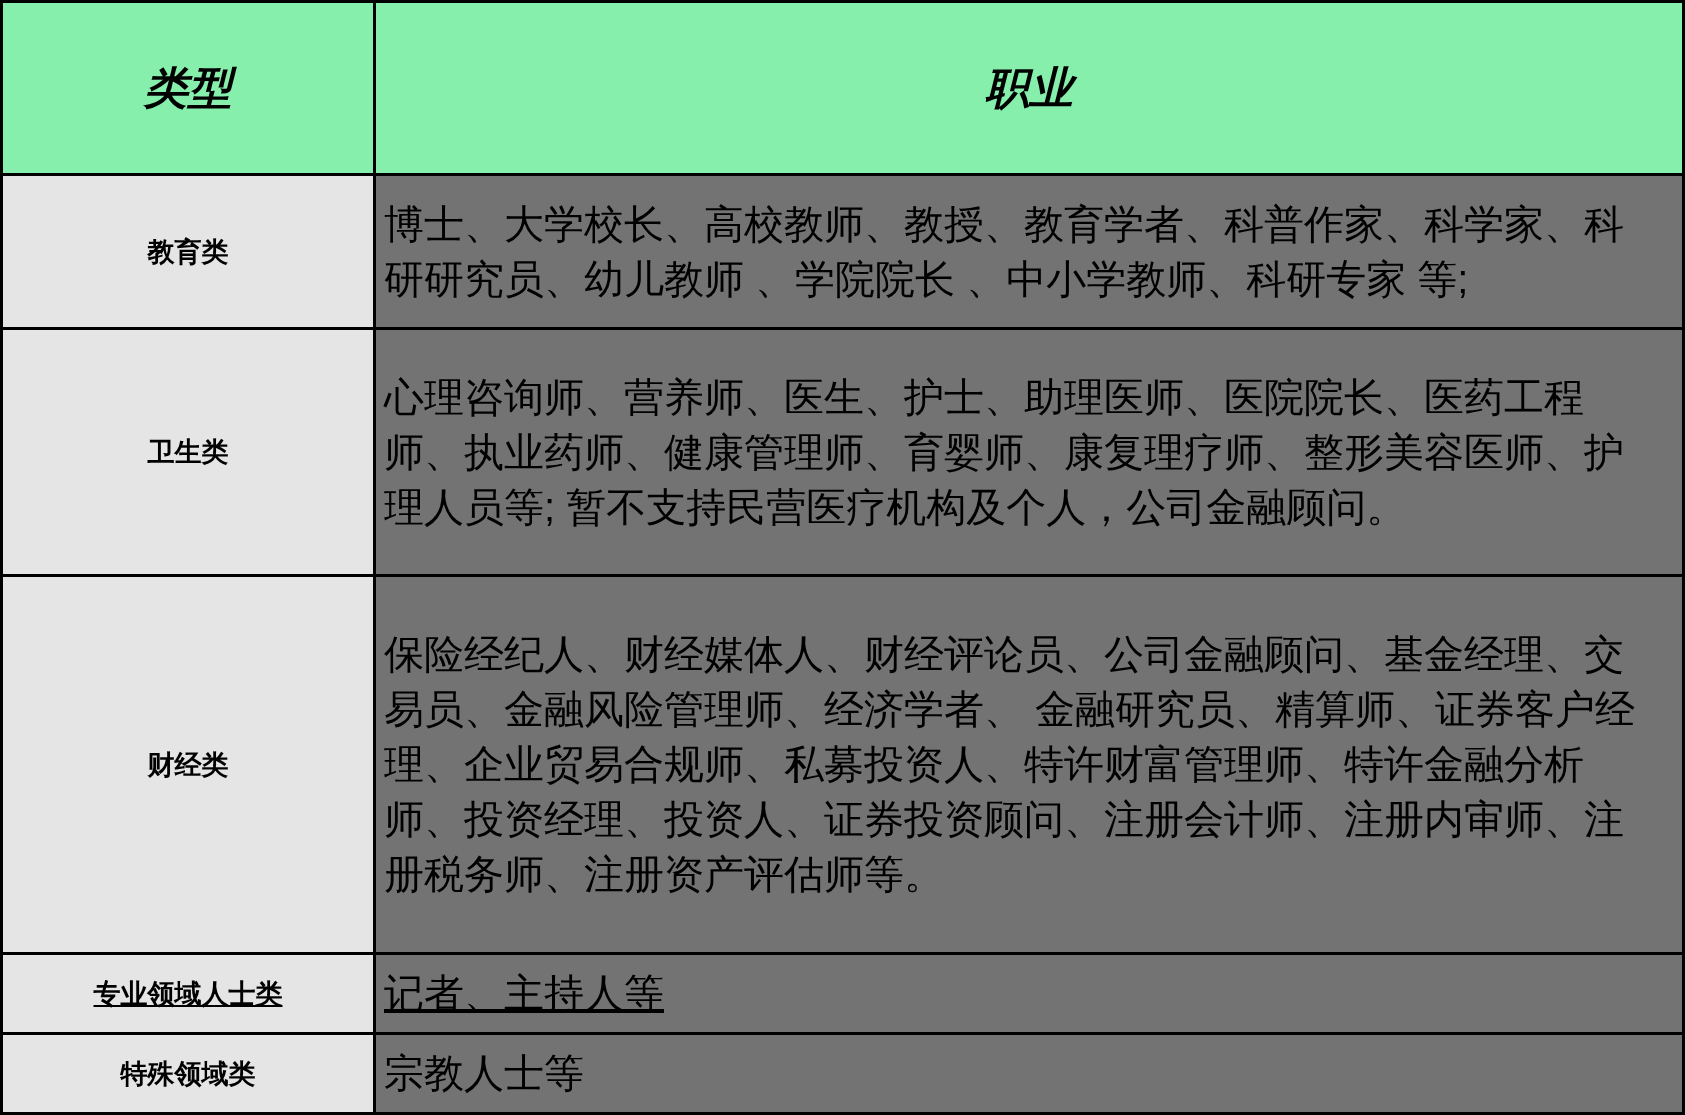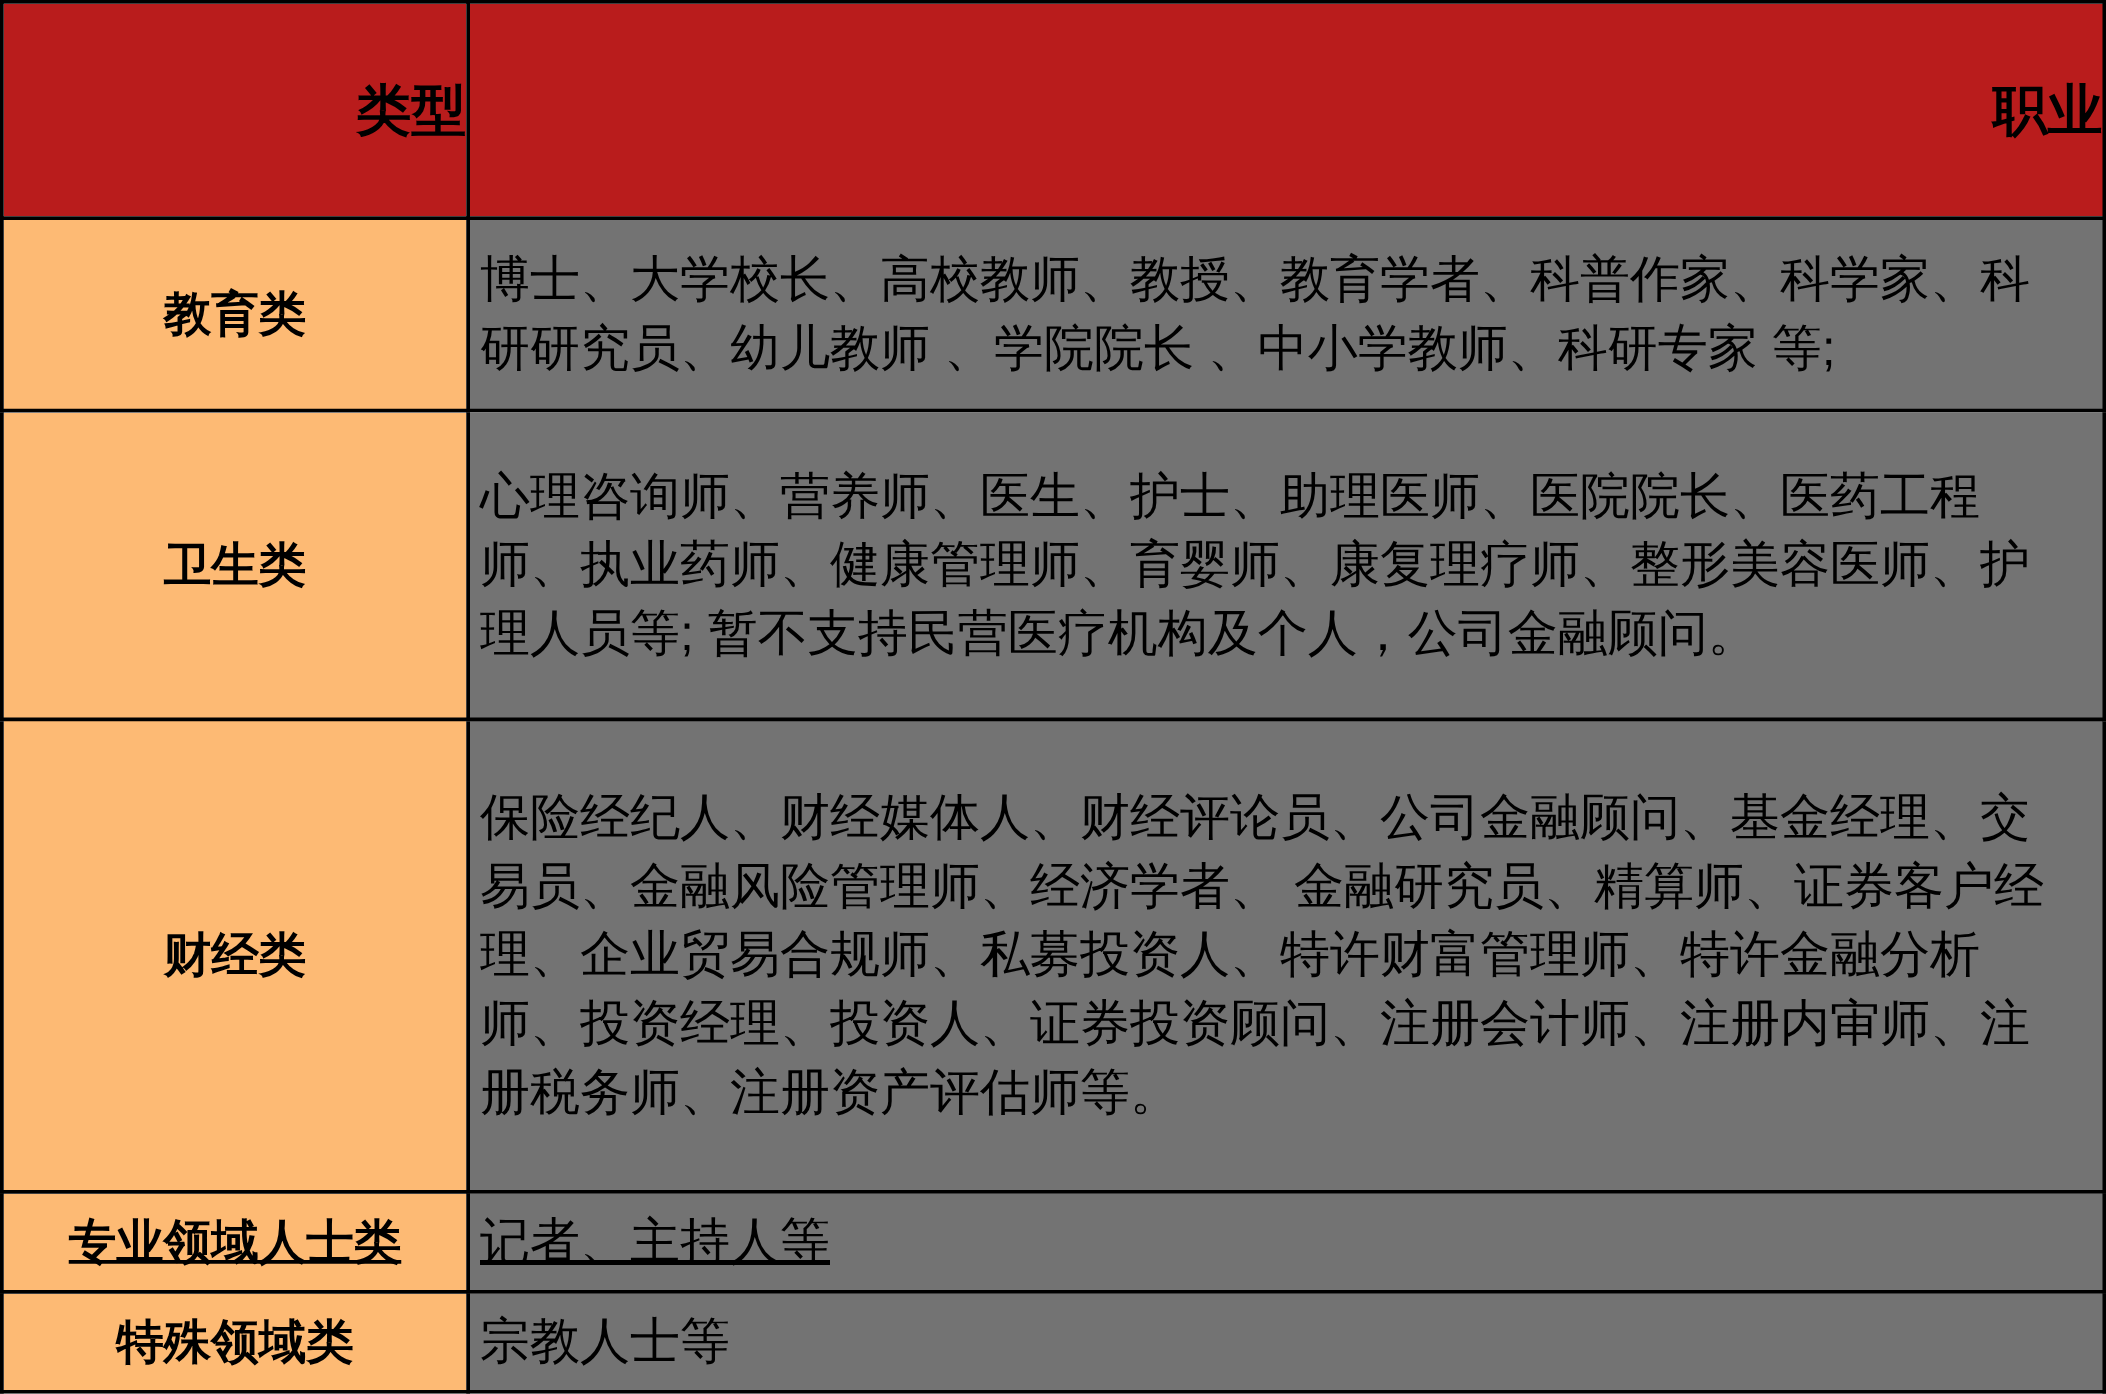--- a/index.html
+++ b/index.html
@@ -18,30 +18,31 @@
   }
   .occupation-table col.c-type { width: 373px; }
   .occupation-table td, .occupation-table th {
     border: 3px solid #000000;
     box-sizing: border-box;
     vertical-align: middle;
     overflow: hidden;
   }
   
   .hdr-cell {
-    background: #b91c1c;
+    background: #86efac;
     font-size: 44px;
     font-weight: 700;
-    text-align: right;
+    text-align: center;
     padding: 0;
+    font-style: italic;
   }
   
   .type-cell {
-    background: #fdba74;
-    font-size: 38px;
+    background: #e5e5e5;
+    font-size: 27px;
     font-weight: 700;
     text-align: center;
     padding: 0 6px;
   }
   
   .occ-cell {
     background: #737373;
     font-size: 40px;
     font-weight: 400;
     line-height: 55px;

